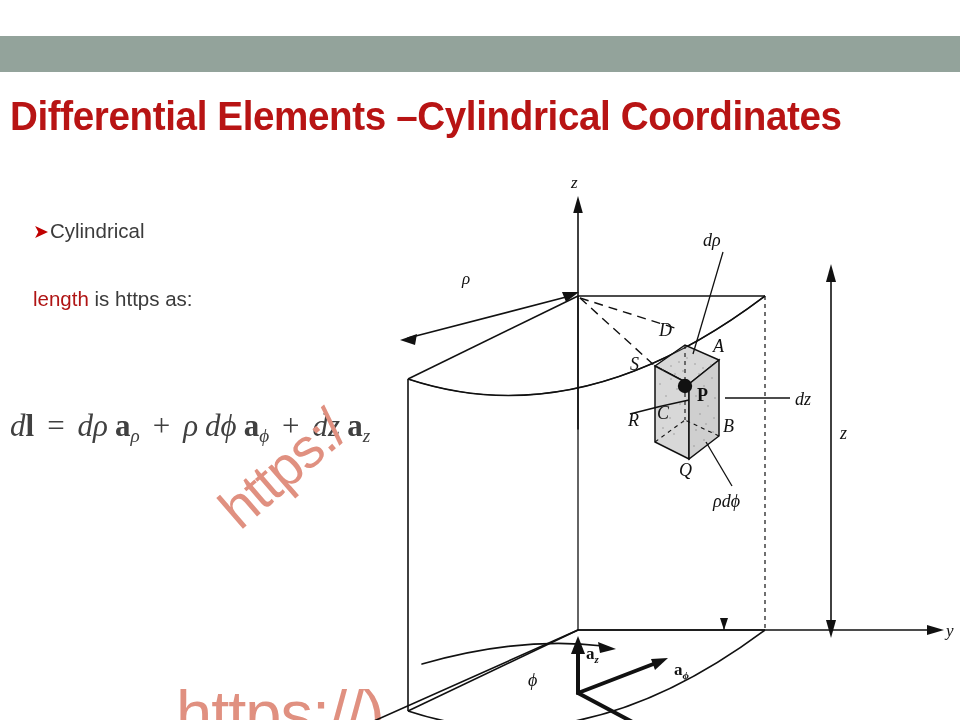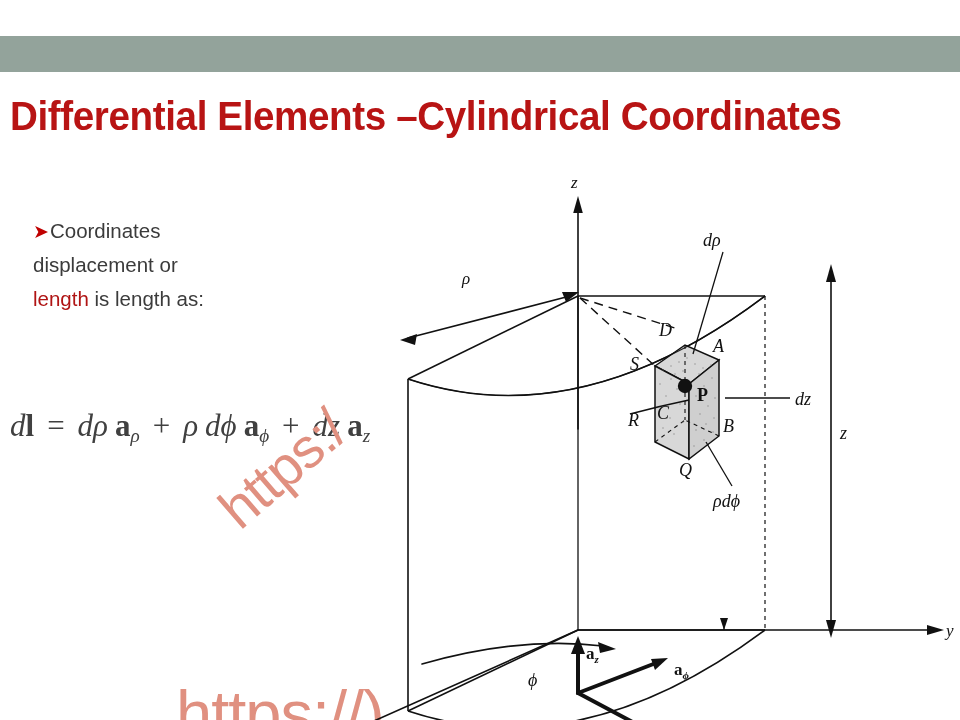--- a/index.html
+++ b/index.html
@@ -61,23 +61,23 @@
 </head>
 <body>
 
 <div id="slide">
 
   <div id="header-band" style="background: rgb(147, 163, 155);"></div>
 
   <div id="slide-title" style="color: rgb(184, 20, 20);">Differential Elements –Cylindrical Coordinates</div>
 
   <div id="bullet-block">
-    <span class="arrow">➤</span><span class="t">Coordinates</span><br>
-    <span class="t">displacement or</span><br>
-    <span class="hl">length</span><span class="t"> is length as:</span>
+    <span class="arrow">➤</span><span class="t">Cylindrical</span><br>
+    <br>
+    <span class="hl">length</span><span class="t"> is https as:</span>
   </div>
 
   <div id="equation">
     <i>d</i><span class="bf">l</span><span class="gapw"></span><span>=</span><span class="gapw"></span><i>d</i><i>ρ</i><span class="gap"></span><span class="bf">a</span><span class="sub">ρ</span><span class="gapw"></span><span>+</span><span class="gapw"></span><i>ρ</i><span class="gap"></span><i>d</i><i>ϕ</i><span class="gap"></span><span class="bf">a</span><span class="sub">ϕ</span><span class="gapw"></span><span>+</span><span class="gapw"></span><i>d</i><i>z</i><span class="gap"></span><span class="bf">a</span><span class="sub">z</span>
   </div>
 
   <div class="wm" id="wm-diagonal" style="color: rgb(224, 144, 128);">https:/</div>
   <div class="wm" id="wm-bottom" style="color: rgb(224, 144, 128);">https://)</div>
 
   <div id="figure">

